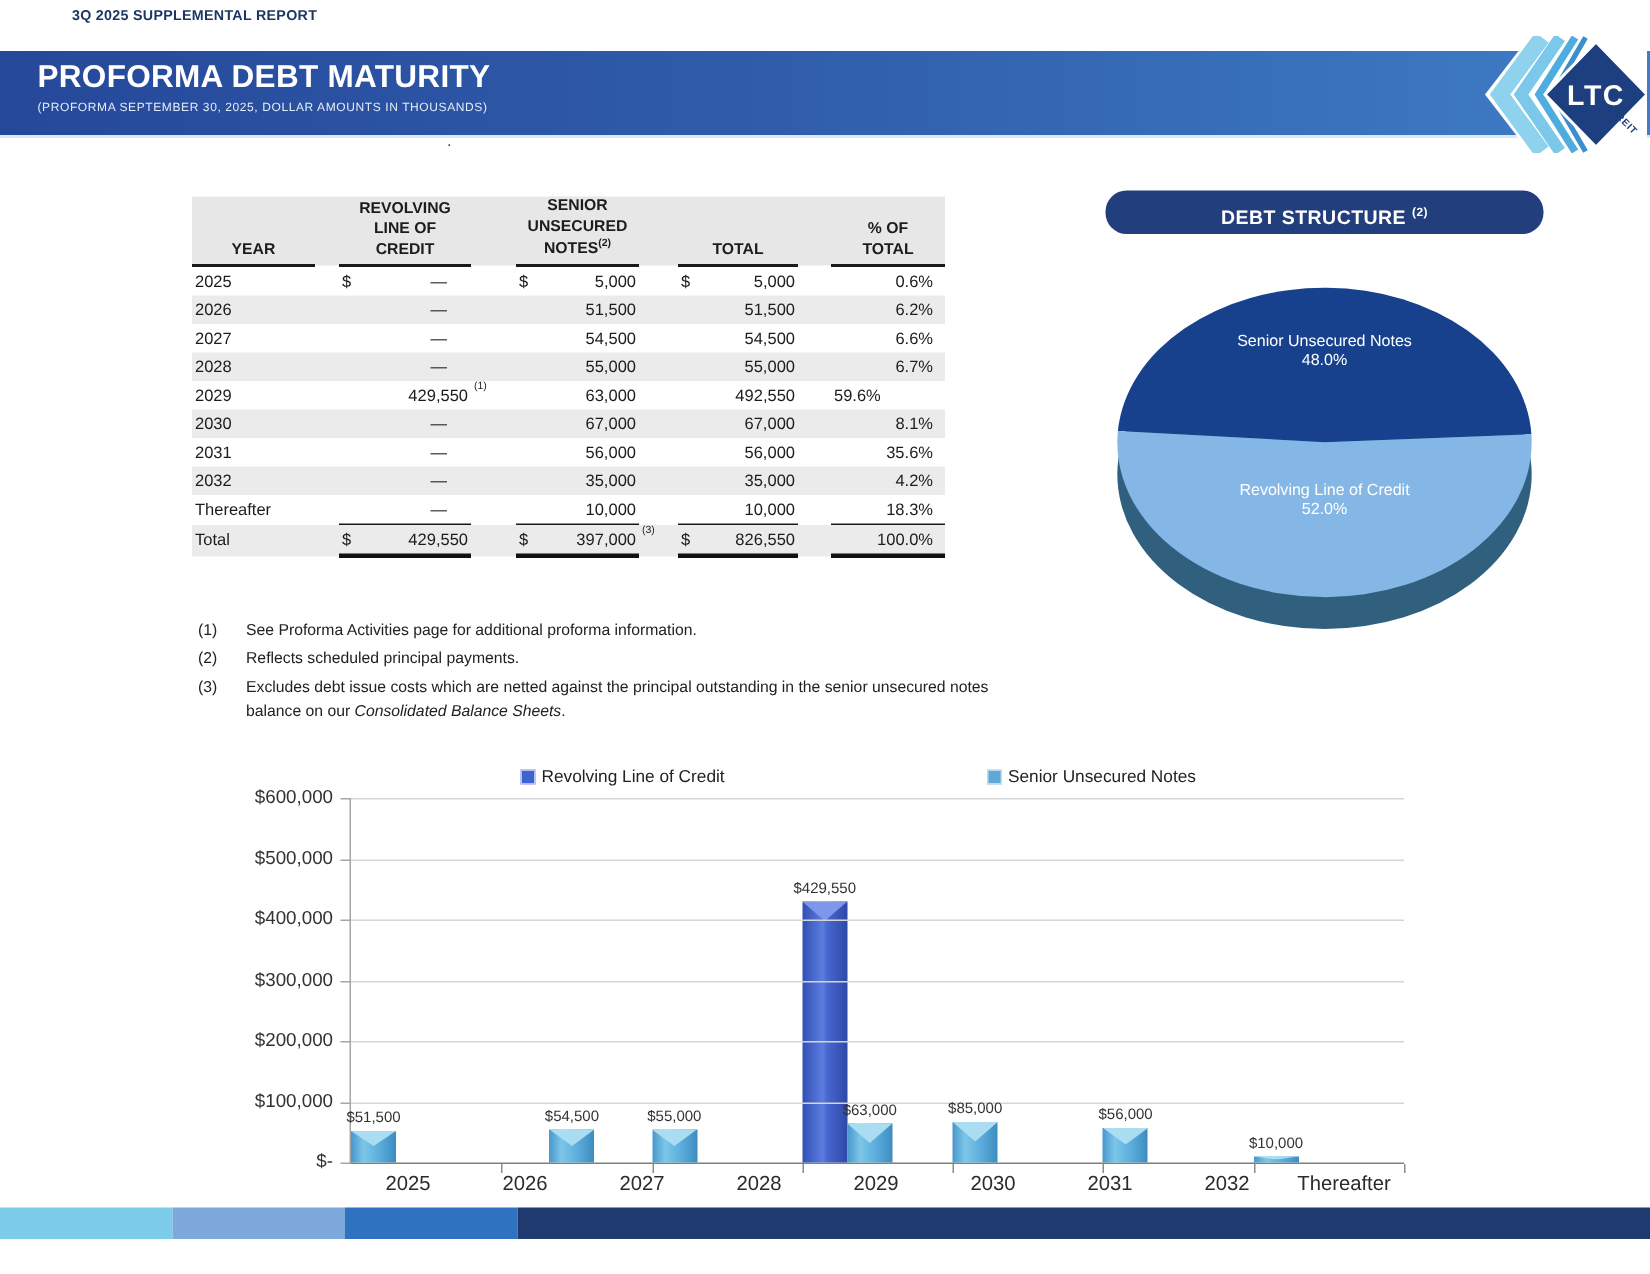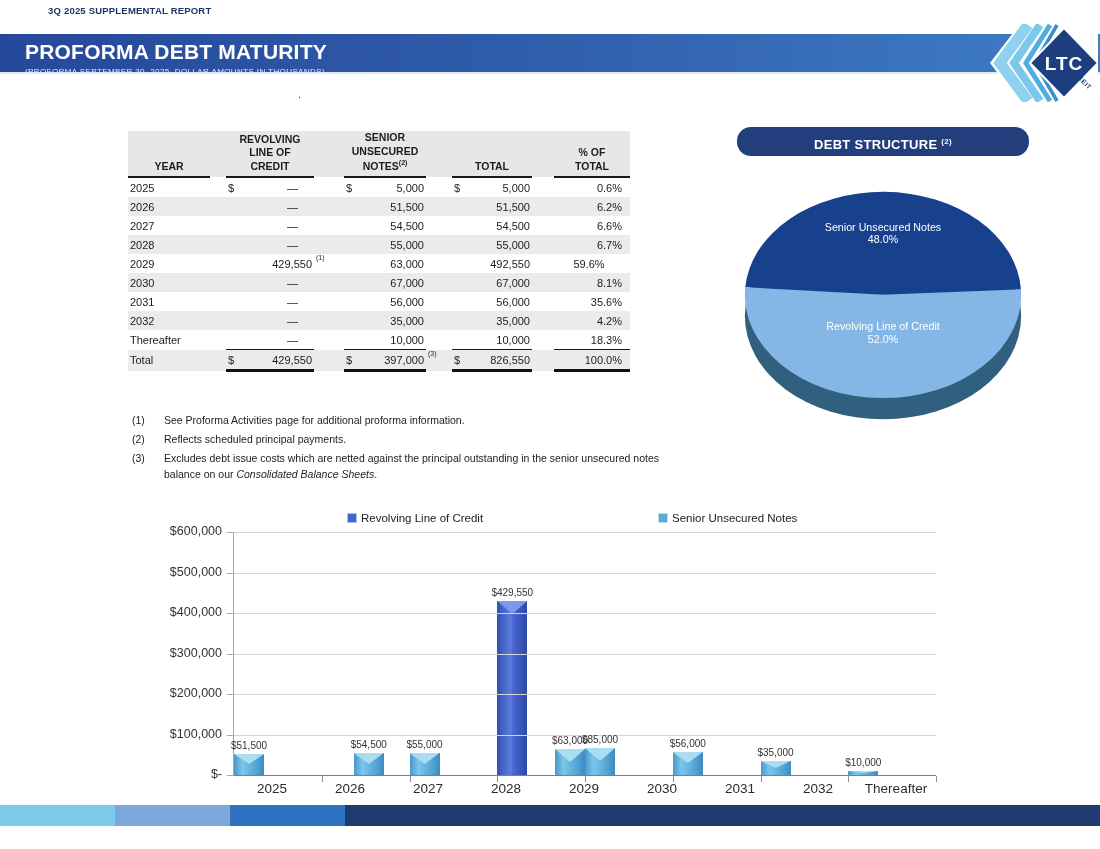--- a/index.html
+++ b/index.html
@@ -1,20 +1,20 @@
 <!DOCTYPE html>
 <html><head>
 <meta charset="utf-8">
 <style>
   html,body { margin:0; padding:0; background:#ffffff; }
   body { font-family:"Liberation Sans", sans-serif; }
   .page { position:relative; width:1100px; height:849px; background:#fff; overflow:hidden; }
 
   
-  .topbar { position:absolute; left:0; top:34px; width:1100px; height:40px; box-sizing:border-box;
+  .topbar { position:absolute; left:0; top:34px; width:1100px; height:58px; box-sizing:border-box;
     background:linear-gradient(90deg,#26489a 0%, #2f5caa 45%, #3f7ec6 100%);
     border-bottom:2px solid #dbe8f6; color:#fff; padding:6px 0 0 25px; }
   .topbar-title { font-size:21px; font-weight:bold; letter-spacing:0.2px; }
   .topbar-sub { font-size:8px; margin-top:3px; color:#e3ecf8; letter-spacing:0.4px; }
   .logo { position:absolute; right:2px; top:24px; }
   .stray-dot { position:absolute; left:298px; top:88px; font-size:11px; color:#444; }
 
   
   table.debt { position:absolute; left:128px; top:131px; border-collapse:collapse; font-size:11px; color:#1c1c1c; table-layout:fixed; }
   table.debt th, table.debt td { padding:0 2px; height:19px; font-weight:normal; }
@@ -53,21 +53,21 @@
   .legend-item.l2 { left:658px; }
   .legend-marker { width:10px; height:10px; display:inline-block; border:1px solid rgba(255,255,255,.6); box-sizing:border-box; }
   .ylabel { position:absolute; left:100px; width:122px; text-align:right; font-size:12.5px; color:#333; }
   .plot { position:absolute; left:233px; top:27px; width:702px; height:243px;
     border-left:1px solid #a6a6a6; border-bottom:1px solid #7f7f7f; }
   .gridline { position:absolute; left:0; right:0; height:1px; background:#d6d6d6; }
   .ytick { position:absolute; left:-7px; width:7px; height:1px; background:#a6a6a6; }
   .groups { position:absolute; left:0; top:0; right:0; bottom:0; display:flex; }
   .group { flex:1; position:relative; }
   .group::after { content:''; position:absolute; right:-1px; bottom:-7px; width:1px; height:6px; background:#8c8c8c; }
-  .bars { position:absolute; left:0; right:0; bottom:0; display:flex; justify-content:space-between; align-items:flex-end; }
+  .bars { position:absolute; left:0; right:0; bottom:0; display:flex; justify-content:flex-start; align-items:flex-end; }
   .bar { position:relative; width:30px; }
   .bar.sen { background:linear-gradient(90deg,#4897cc 0%,#7cc6e8 28%,#5fb0de 60%,#3d8cc0 100%); }
   .bar.rev { background:linear-gradient(90deg,#3050b4 0%,#5d7ce0 45%,#4a66d0 55%,#2c49a8 100%); }
   .cap { position:absolute; top:0; left:0; right:0; clip-path:polygon(0 0,100% 0,50% 100%); }
   .bar.sen .cap { background:#aadcf2; }
   .bar.rev .cap { background:#7e97e8; }
   .bar-label { position:absolute; bottom:100%; margin-bottom:3px; left:50%; transform:translateX(-50%);
     font-size:10px; color:#333; white-space:nowrap; z-index:2; }
   .xlabels { position:absolute; left:233px; top:276px; width:702px; display:flex; }
   .xlabel { flex:1; text-align:center; font-size:13.5px; color:#2b2b2b; }
@@ -267,21 +267,21 @@
             </div>
           </td>
           <td class="notecol"></td>
           <td class="bTop">
             <div class="cellflex">
               <span class="cur"></span>
               <span class="val">492,550</span>
             </div>
           </td>
           <td></td>
-          <td class="bTop val" style="text-align: center; padding-right: 8px;">59.6%</td>
+          <td class="bTop val" style="text-align: left; padding-right: 8px;">59.6%</td>
         </tr>
         <tr class="zebra">
           <td class="ycell">2030</td>
           <td></td>
           <td class="bTop">
             <div class="cellflex">
               <span class="cur"></span>
               <span class="val dash">—</span>
             </div>
           </td>
@@ -502,28 +502,20 @@
                 <div class="cap" style="height: 13px;"></div>
                 <div class="bar-label">$85,000</div>
               </div>
             </div>
           </div>
           <div class="group">
             <div class="bars">
               <div class="bar sen" style="height: 23px;">
                 <div class="cap" style="height: 11px;"></div>
                 <div class="bar-label">$56,000</div>
-              </div>
-            </div>
-          </div>
-          <div class="group">
-            <div class="bars">
-              <div class="bar sen" style="height: 14px;">
-                <div class="cap" style="height: 7px;"></div>
-                <div class="bar-label">$35,000</div>
               </div>
             </div>
           </div>
           <div class="group">
             <div class="bars">
               <div class="bar sen" style="height: 4px;">
                 <div class="cap" style="height: 2px;"></div>
                 <div class="bar-label">$10,000</div>
               </div>
             </div>

